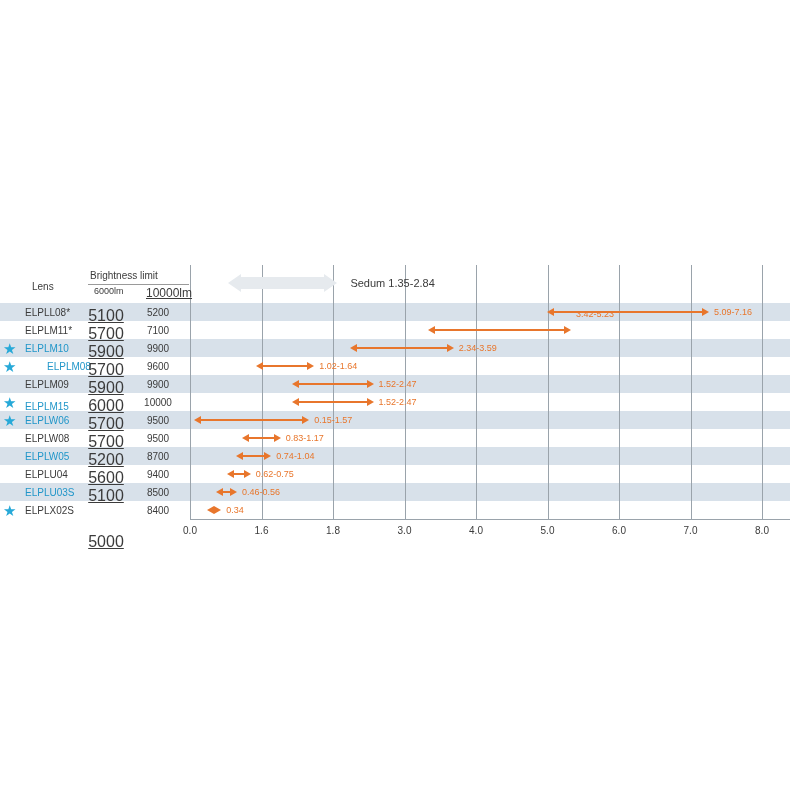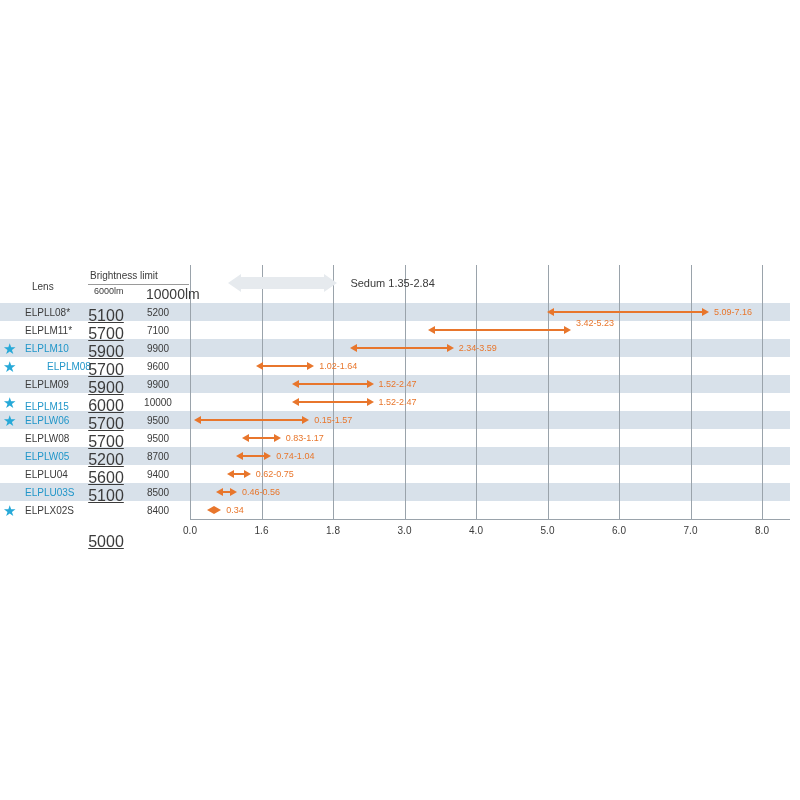--- a/index.html
+++ b/index.html
@@ -58,22 +58,23 @@
     position: absolute;
     left: 84px;
     top: 21px;
     font-size: 9px;
     color: #3b3b3b;
   }
   .hdr-10000 {
     position: absolute;
     left: 136px;
     top: 21px;
-    font-size: 14px;
-    color: #3b3b3b;
+    font-size: 12px;
+    color: #3b3b3b;
+    text-decoration: underline;
   }
 
   
   .plot {
     position: absolute;
     left: 190px;
     top: 265px;
     width: 600px;
     height: 265px;
   }
@@ -247,21 +248,21 @@
       <div style="position: absolute; left: 0px; top: 0px;">
         <div class="range-line" style="left: 363.935px; width: 148.005px; top: 46px;"></div>
         <div class="arrow-head left" style="left: 356.935px; top: 43px;"></div>
         <div class="arrow-head right" style="left: 511.94px; top: 43px;"></div>
         <div class="range-label" style="left: 523.94px; top: 42px;">5.09-7.16</div>
       </div>
       <div style="position: absolute; left: 0px; top: 0px;">
         <div class="range-line" style="left: 244.53px; width: 129.415px; top: 64px;"></div>
         <div class="arrow-head left" style="left: 237.53px; top: 61px;"></div>
         <div class="arrow-head right" style="left: 373.945px; top: 61px;"></div>
-        <div class="range-label" style="left: 385.945px; top: 53px; text-align: right;">3.42-5.23</div>
+        <div class="range-label" style="left: 385.945px; top: 44px; text-align: right;">3.42-5.23</div>
       </div>
       <div style="position: absolute; left: 0px; top: 0px;">
         <div class="range-line" style="left: 167.31px; width: 89.375px; top: 82px;"></div>
         <div class="arrow-head left" style="left: 160.31px; top: 79px;"></div>
         <div class="arrow-head right" style="left: 256.685px; top: 79px;"></div>
         <div class="range-label" style="left: 268.685px; top: 78px;">2.34-3.59</div>
       </div>
       <div style="position: absolute; left: 0px; top: 0px;">
         <div class="range-line" style="left: 72.93px; width: 44.33px; top: 100px;"></div>
         <div class="arrow-head left" style="left: 65.93px; top: 97px;"></div>

